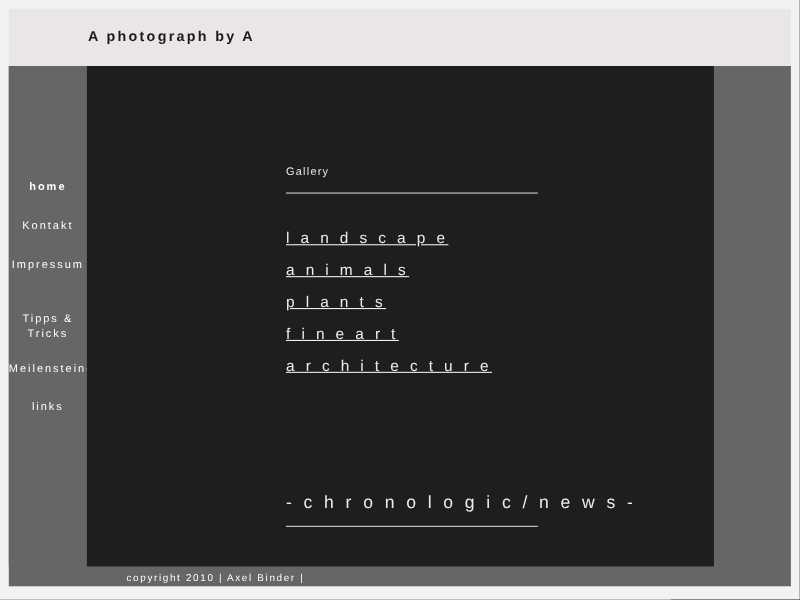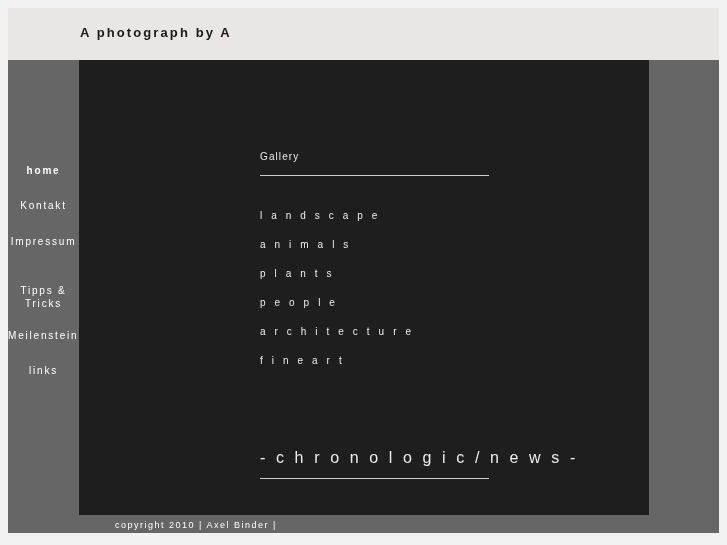--- a/index.html
+++ b/index.html
@@ -109,27 +109,28 @@
   .rule.top { top: 115px; }
   .rule.bottom { top: 418px; }
 
   .cat-list {
     position: absolute;
     left: 181px;
     top: 150px;
     width: 300px;
   }
   .cat-item {
-    font-size: 10px;
+    font-size: 14px;
     letter-spacing: 3.1px;
     color: #ededed;
     height: 29px;
     line-height: 12px;
     cursor: pointer;
     white-space: nowrap;
+    text-decoration: underline;
   }
 
   .chrono-link {
     position: absolute;
     left: 181px;
     top: 389px;
     font-size: 16px;
     letter-spacing: 3.1px;
     color: #ededed;
     white-space: nowrap;
@@ -190,27 +191,24 @@
         <div class="cat-item">
           <span>l a n d s c a p e</span>
         </div>
         <div class="cat-item">
           <span>a n i m a l s</span>
         </div>
         <div class="cat-item">
           <span>p l a n t s</span>
         </div>
         <div class="cat-item">
-          <span>p e o p l e</span>
+          <span>f i n e a r t</span>
         </div>
         <div class="cat-item">
           <span>a r c h i t e c t u r e</span>
-        </div>
-        <div class="cat-item">
-          <span>f i n e a r t</span>
         </div>
       </div>
 
       <div class="chrono-link">
         <span>- c h r o n o l o g i c  /  n e w s -</span>
       </div>
 
       <div class="rule bottom"></div>
 
     </div>

